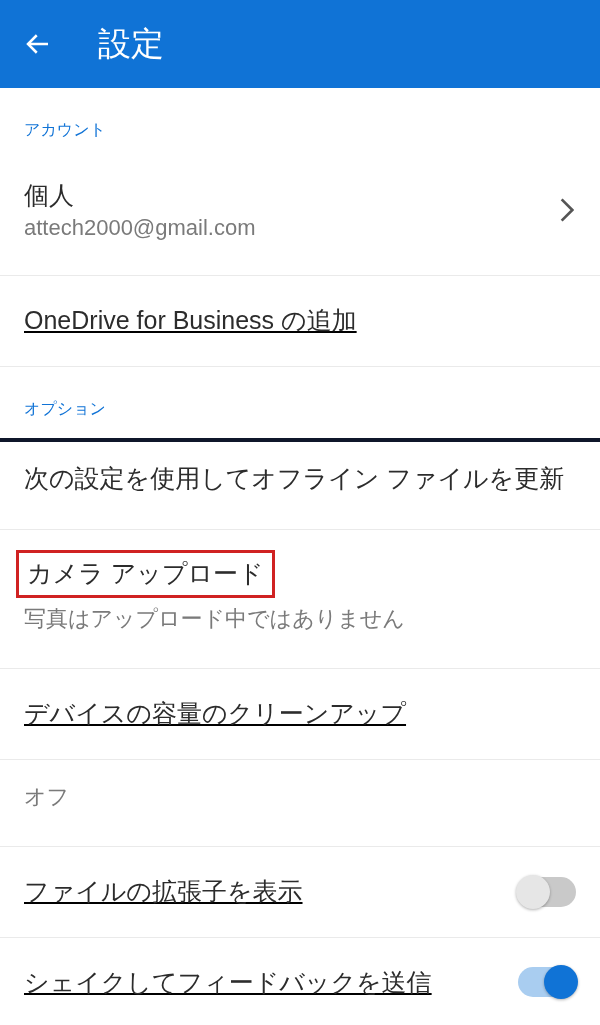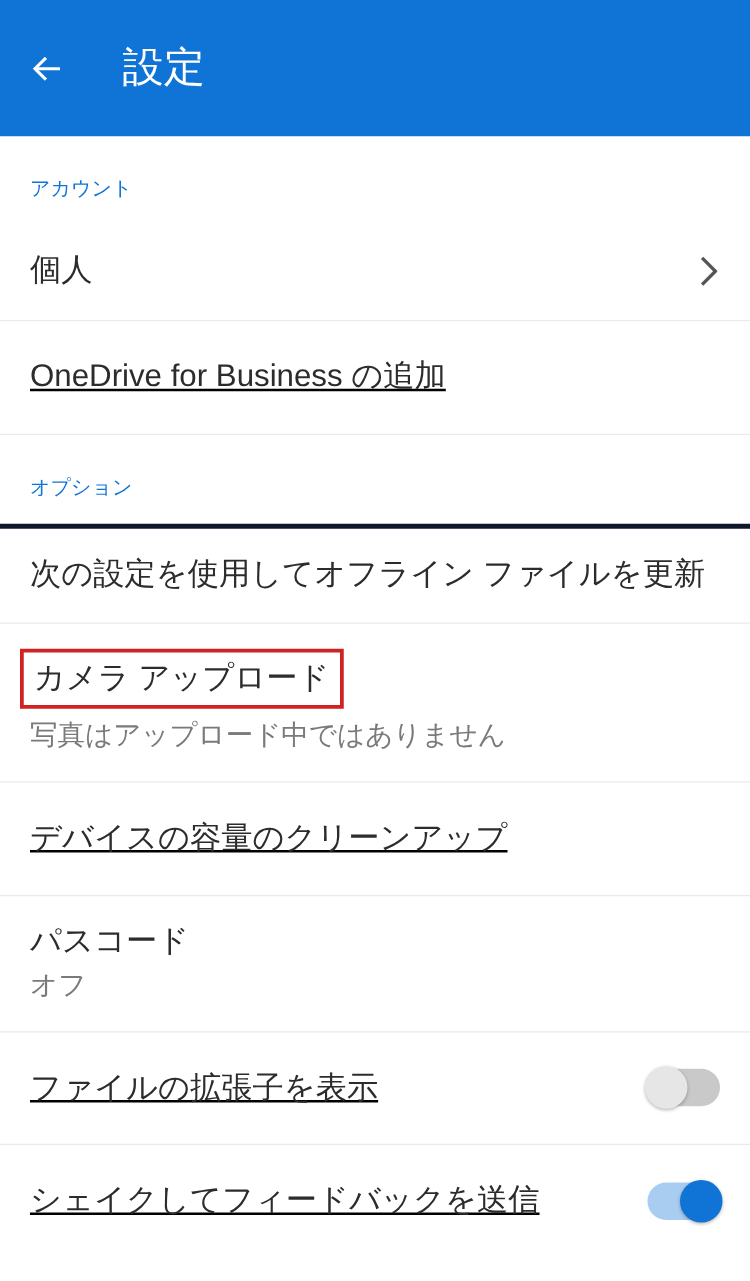--- a/index.html
+++ b/index.html
@@ -5,21 +5,21 @@
   * { box-sizing: border-box; margin: 0; padding: 0; }
   body {
     width: 600px;
     height: 1025px;
     font-family: -apple-system, "Segoe UI", "Hiragino Sans", "Yu Gothic", sans-serif;
     background: #fff;
     overflow: hidden;
   }
   .header {
     background: #1073d6;
-    height: 109px;
+    height: 88px;
     display: flex;
     align-items: center;
     padding: 0 20px;
     color: #fff;
   }
   .back-icon {
     margin-right: 42px;
     display: flex;
     align-items: center;
     justify-content: center;
@@ -29,21 +29,21 @@
   .header-title {
     font-size: 33px;
     font-weight: 400;
   }
   .section-header {
     color: #1073d6;
     font-size: 16px;
     padding: 32px 24px 18px 24px;
   }
   .row {
-    padding: 20px 24px 22px 24px;
+    padding: 20px 24px 34px 24px;
     border-bottom: 1px solid #eaeaea;
     display: flex;
     align-items: center;
     justify-content: space-between;
     position: relative;
   }
   .row-single {
     padding: 28px 24px;
     border-bottom: 1px solid #eaeaea;
     display: flex;
@@ -118,20 +118,21 @@
     </svg>
   </div>
   <div class="header-title">設定</div>
 </div>
 
 <div class="section-header">アカウント</div>
 
 <div class="row">
   <div class="row-text">
     <div class="row-title">個人</div>
+    <div class="row-sub">attech2000@gmail.com</div>
   </div>
   <div class="chevron-icon">
     <svg width="14" height="24" viewBox="0 0 10 18" fill="none" stroke="#555" stroke-width="2">
       <polyline points="1 1 9 9 1 17"></polyline>
     </svg>
   </div>
 </div>
 
 <div class="row-single">
   <div class="row-title">OneDrive for Business の追加</div>
@@ -153,21 +154,20 @@
     <div class="row-sub" style="margin-top:6px;">写真はアップロード中ではありません</div>
   </div>
 </div>
 
 <div class="row-single">
   <div class="row-title">デバイスの容量のクリーンアップ</div>
 </div>
 
 <div class="row">
   <div class="row-text">
-    <div class="row-title">パスコード</div>
     <div class="row-sub">オフ</div>
   </div>
 </div>
 
 <div class="row-single">
   <div class="row-title">ファイルの拡張子を表示</div>
   <div class="toggle off">
     <div class="toggle-knob"></div>
   </div>
 </div>

